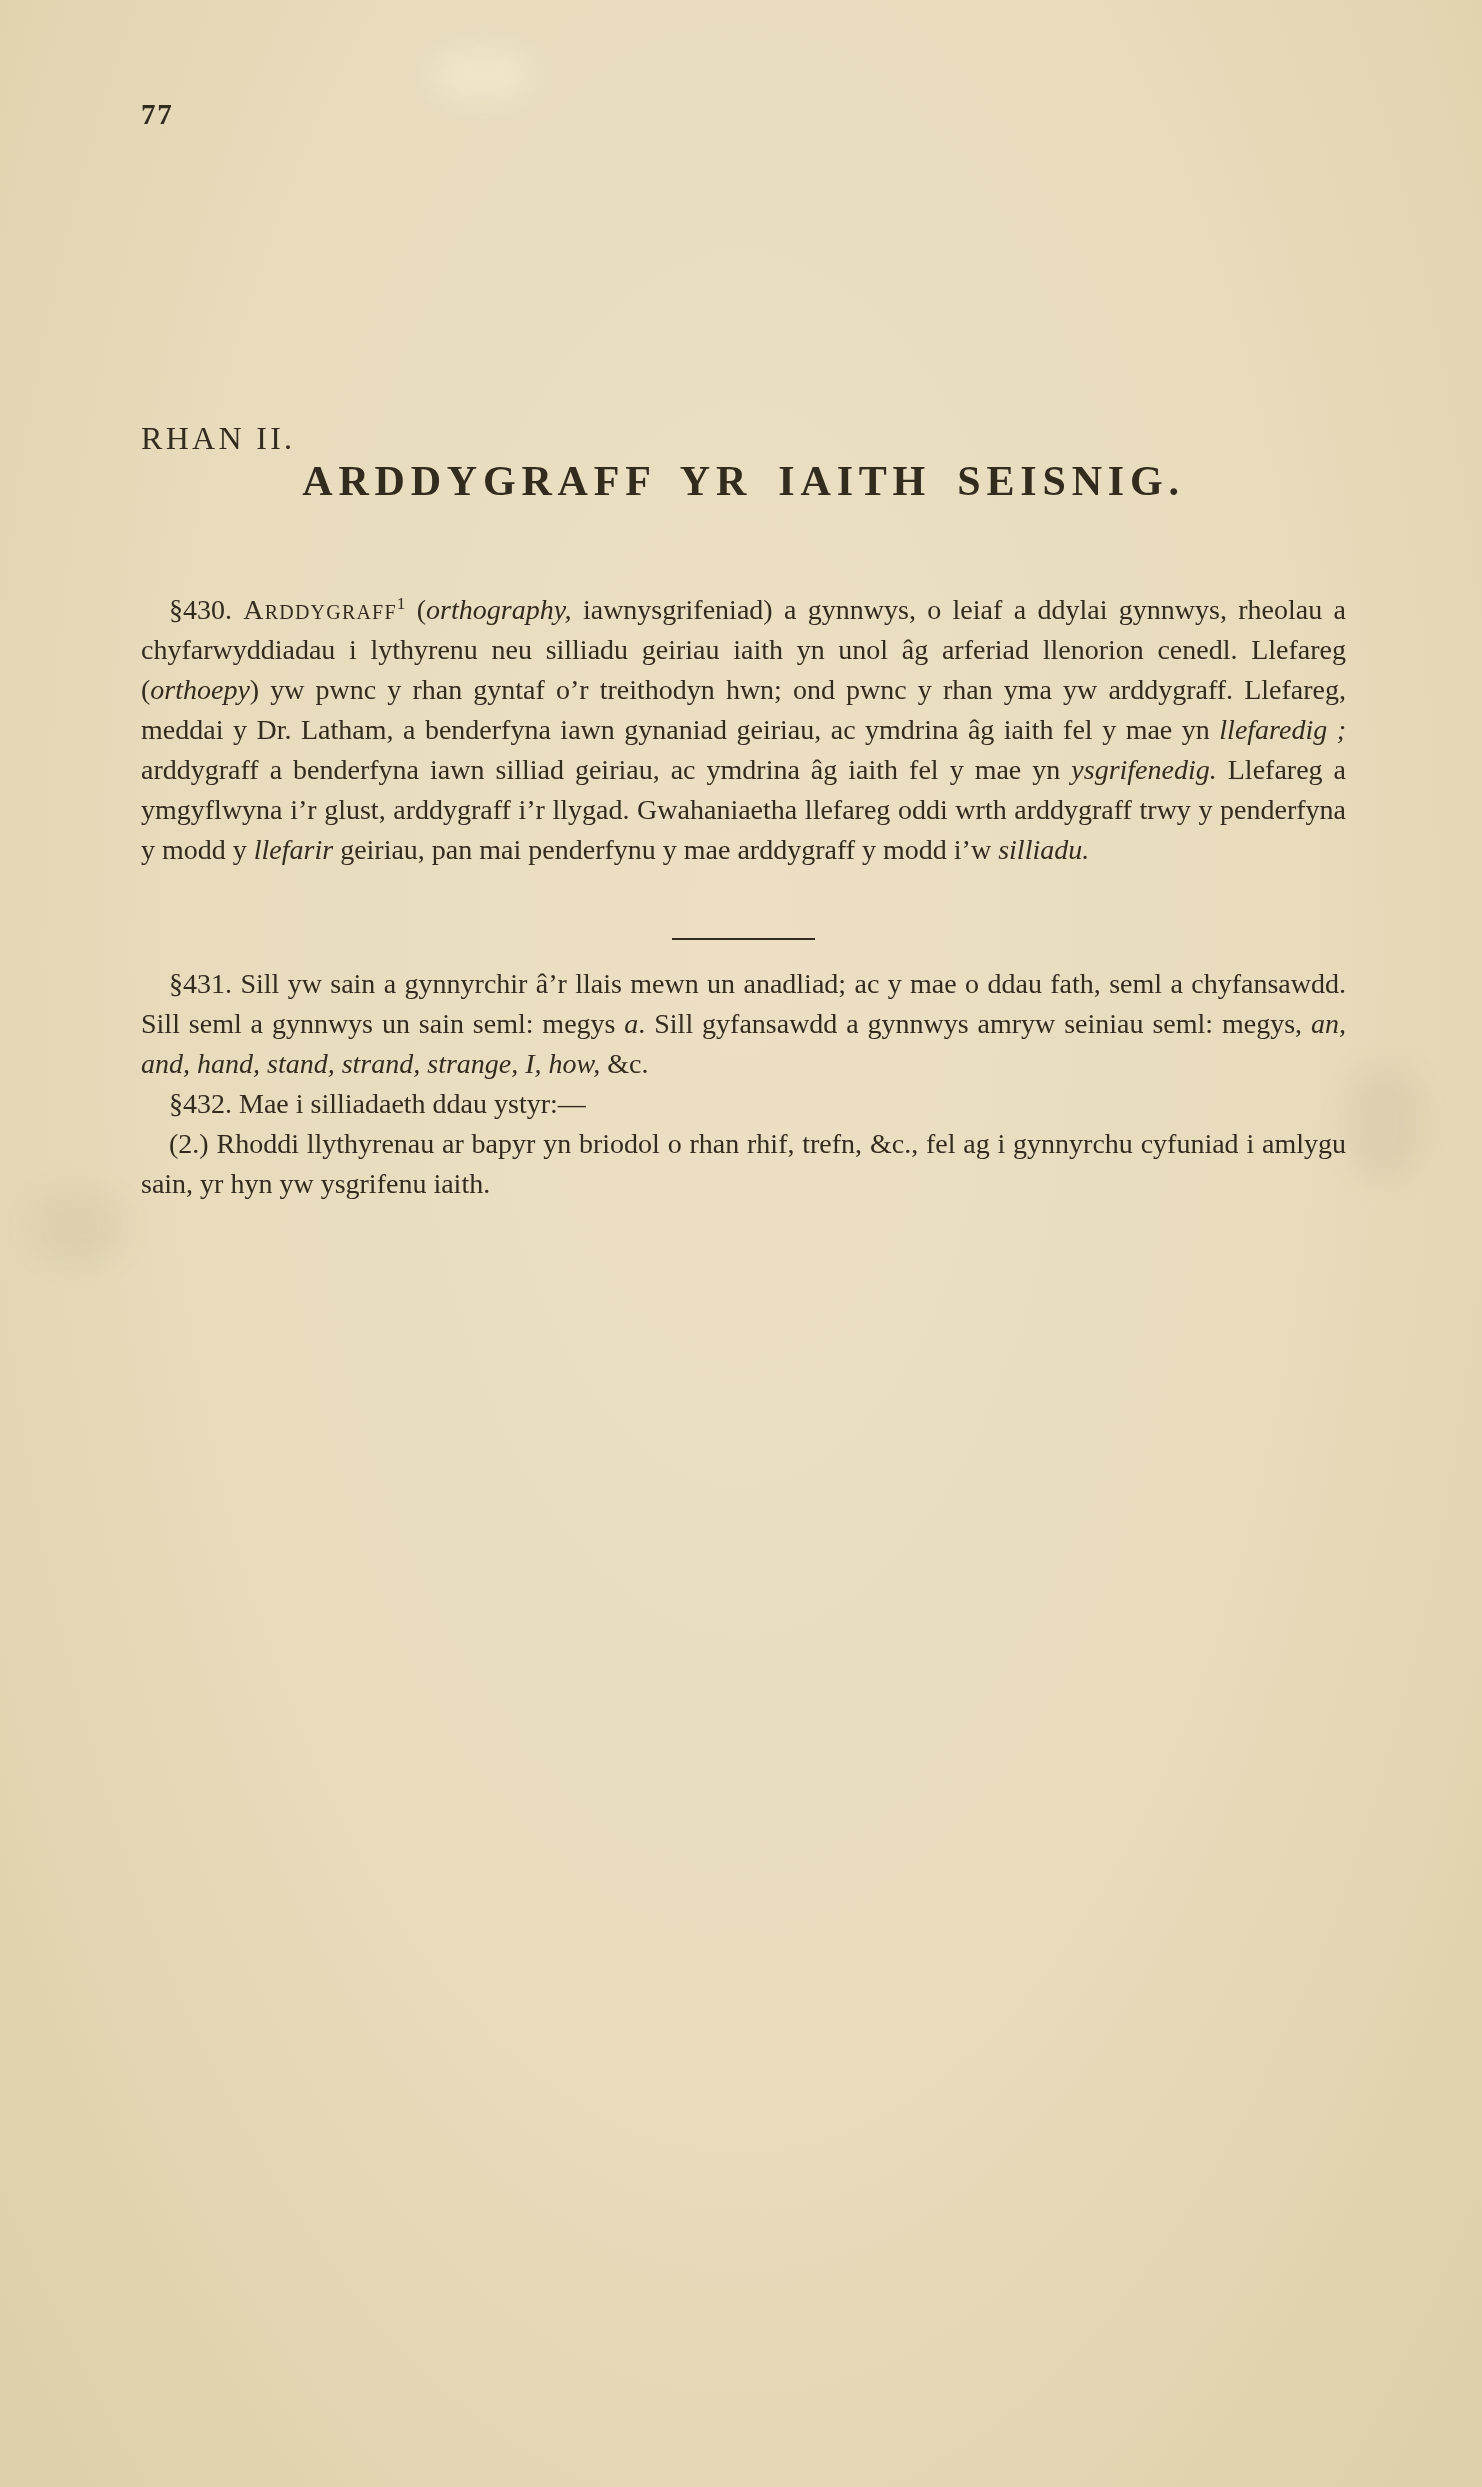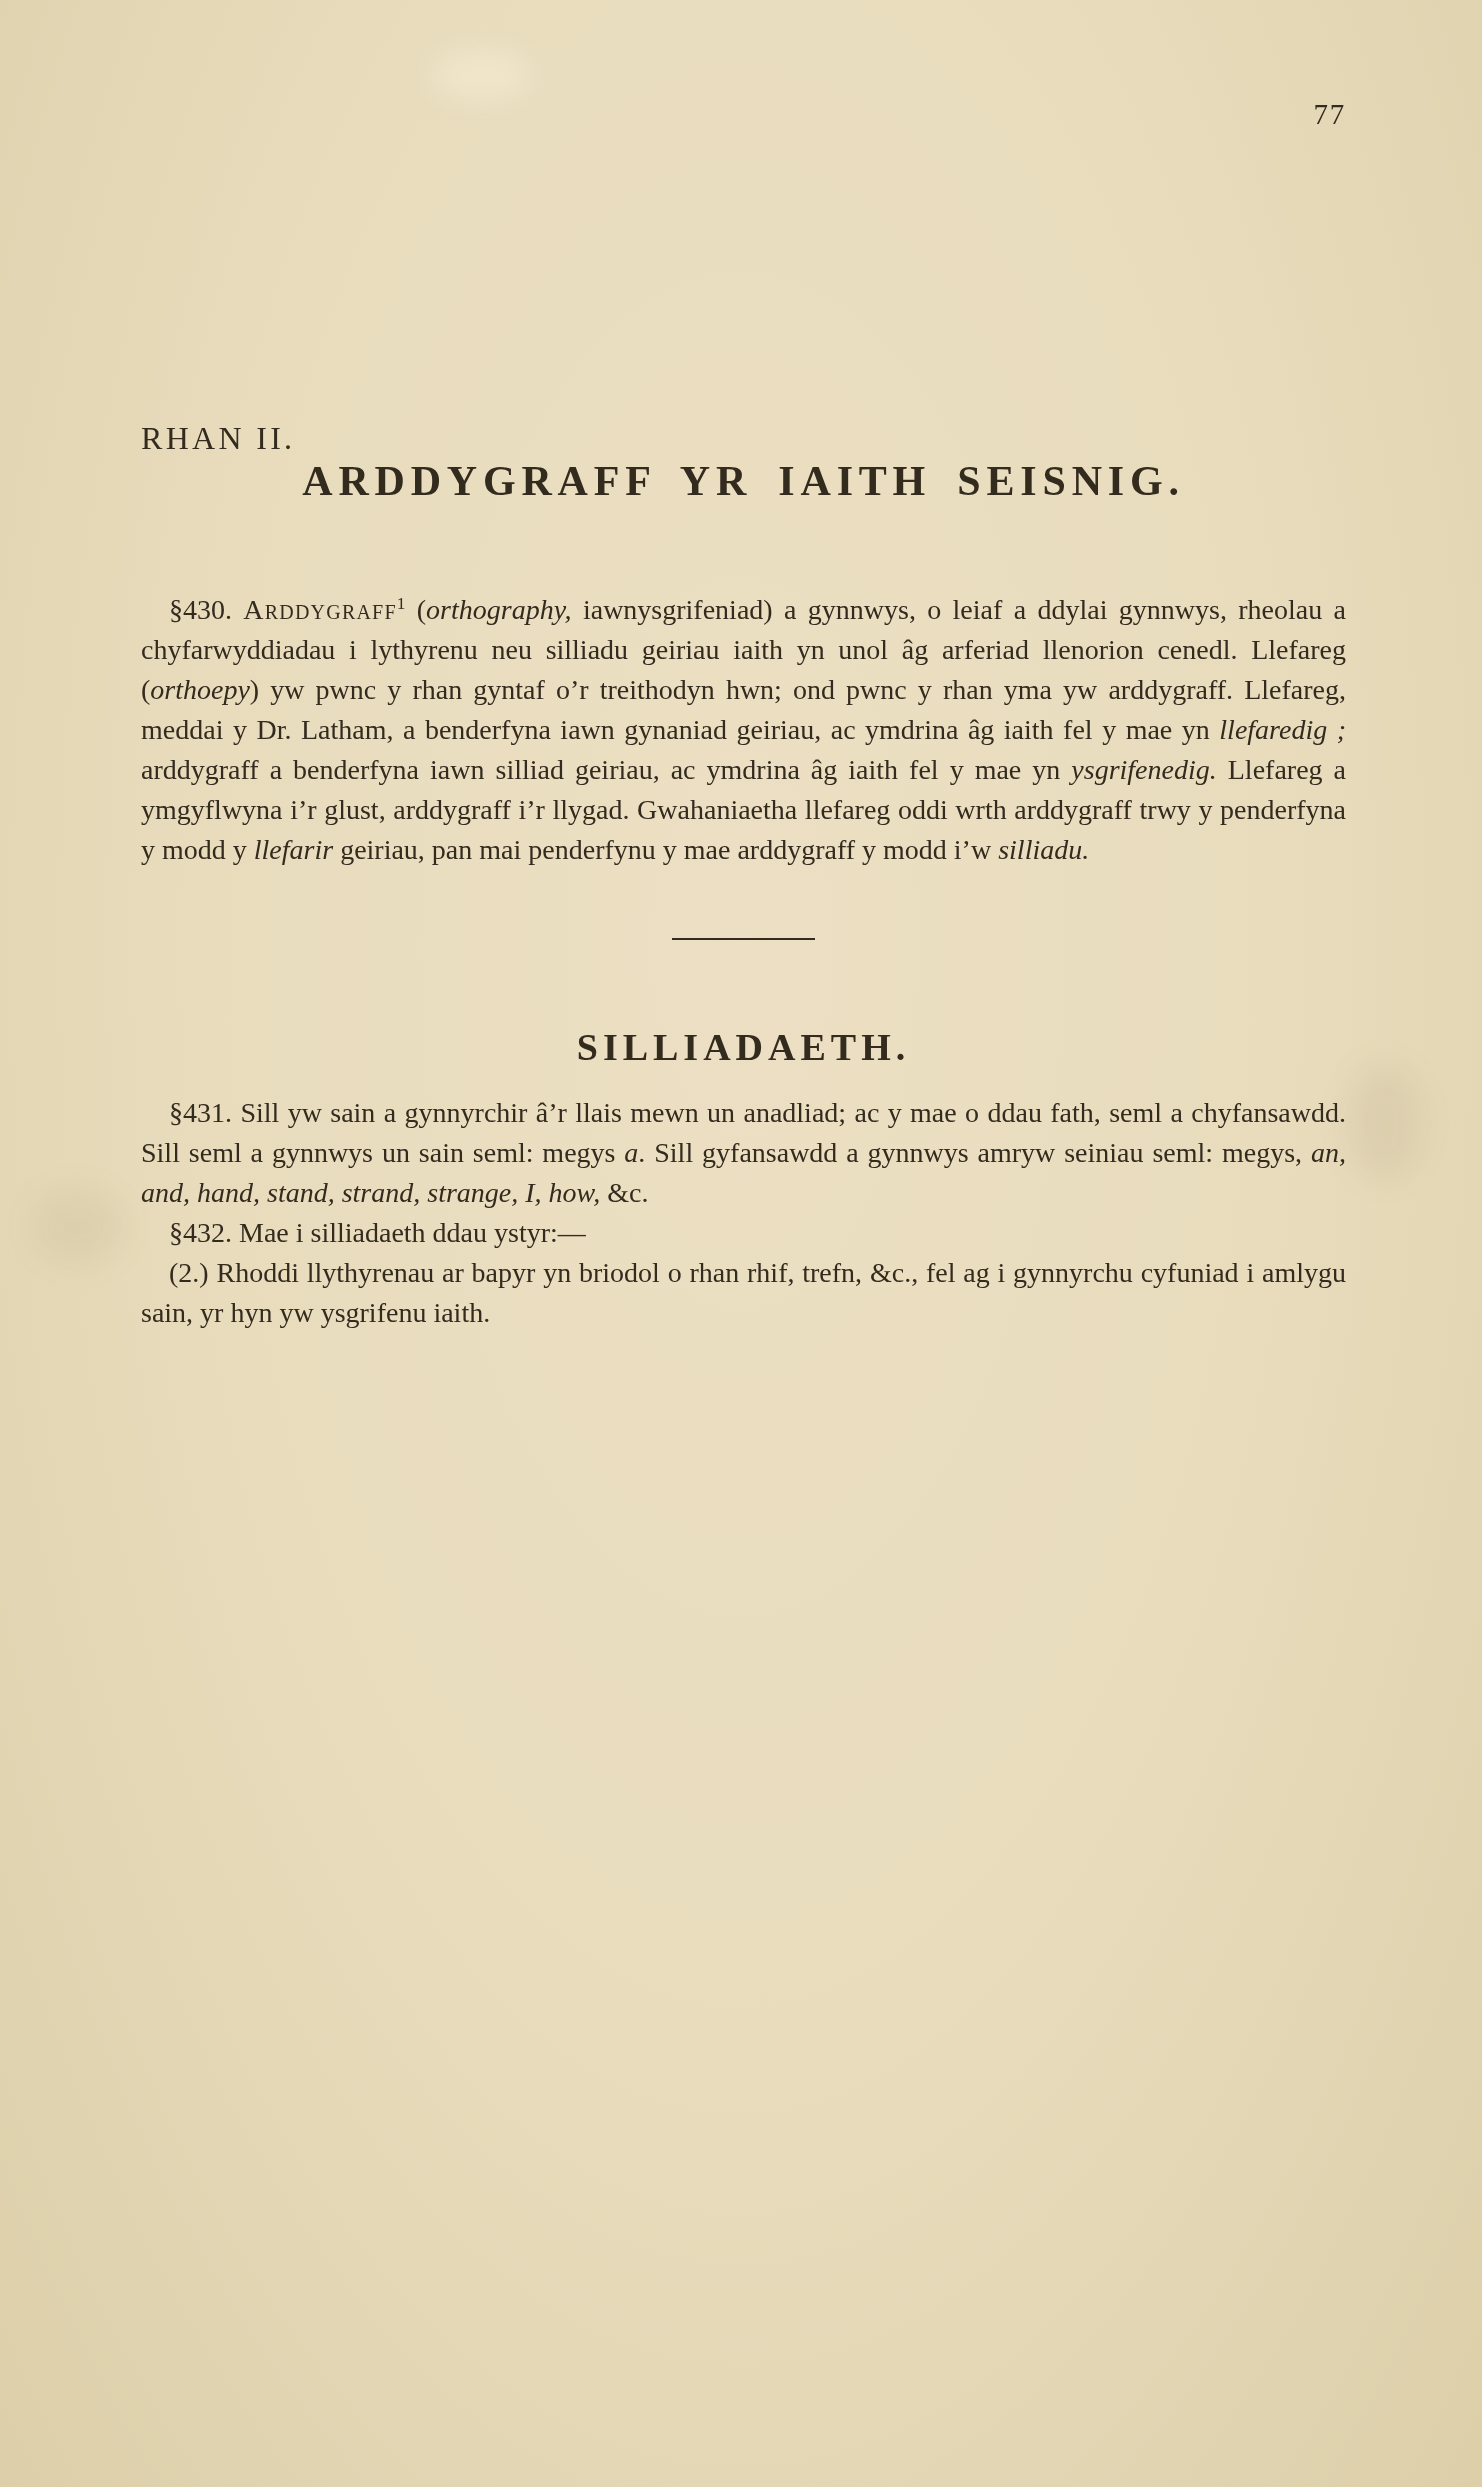--- a/index.html
+++ b/index.html
@@ -23,24 +23,24 @@
     pointer-events:none;
     filter:blur(15px);
   }
   .stain-a{ left:432px; top:50px; width:100px; height:50px; background:rgba(255,250,230,.35); }
   .stain-b{ left:1347px; top:1064px; width:75px; height:116px; background:rgba(120,95,60,.08); }
   .stain-c{ left:33px; top:1189px; width:91px; height:75px; background:rgba(120,95,60,.07); }
 
   .page{ position:relative; width:100%; height:100%; padding:98px 137px 0 141px; }
 
   .page-number{
-    text-align:right;
+    text-align:left;
     font-size:29px;
     letter-spacing:1.7px;
-    font-weight:normal;
+    font-weight:bold;
   }
   .part-heading{
     margin-top:289px;
     text-align:left;
     font-size:32px;
     letter-spacing:3.3px;
     font-weight:normal;
   }
   .page-title{
     text-align:center;
@@ -97,21 +97,20 @@
   <div class="page-number">77</div>
 
   <div class="part-heading">RHAN II.</div>
 
   <h1 class="page-title">ARDDYGRAFF YR IAITH SEISNIG.</h1>
 
   <p class="body-para first-para"><span>§430. </span><span class="seg-sc">Arddygraff</span><span class="seg-sup">1</span><span> (</span><span class="seg-i">orthography,</span><span> iawnysgrifeniad) a gynnwys, o leiaf a ddylai gynnwys, rheolau a chyfarwyddiadau i lythyrenu neu silliadu geiriau iaith yn unol âg arferiad llenorion cenedl. Llefareg (</span><span class="seg-i">orthoepy</span><span>) yw pwnc y rhan gyntaf o’r treithodyn hwn; ond pwnc y rhan yma yw arddygraff. Llefareg, meddai y Dr. Latham, a benderfyna iawn gynaniad geiriau, ac ymdrina âg iaith fel y mae yn </span><span class="seg-i">llefaredig ;</span><span> arddygraff a benderfyna iawn silliad geiriau, ac ymdrina âg iaith fel y mae yn </span><span class="seg-i">ysgrifenedig.</span><span> Llefareg a ymgyflwyna i’r glust, arddygraff i’r llygad. Gwahaniaetha llefareg oddi wrth arddygraff trwy y penderfyna y modd y </span><span class="seg-i">llefarir</span><span> geiriau, pan mai penderfynu y mae arddygraff y modd i’w </span><span class="seg-i">silliadu.</span></p>
 
   <hr class="section-divider">
 
-  <h2 class="section-heading">SILLIADAETH.</h2>
 
   <p class="body-para after-heading"><span>§431. Sill yw sain a gynnyrchir â’r llais mewn un anadliad; ac y mae o ddau fath, seml a chyfansawdd. Sill seml a gynnwys un sain seml: megys </span><span class="seg-i">a</span><span>. Sill gyfansawdd a gynnwys amryw seiniau seml: megys, </span><span class="seg-i">an, and, hand, stand, strand, strange, I, how,</span><span> &amp;c.</span></p>
 
   <p class="body-para"><span>§432. Mae i silliadaeth ddau ystyr:—</span></p>
 
 
   <p class="body-para"><span>(2.) Rhoddi llythyrenau ar bapyr yn briodol o rhan rhif, trefn, &amp;c., fel ag i gynnyrchu cyfuniad i amlygu sain, yr hyn yw ysgrifenu iaith.</span></p>
 
 
 </div>

